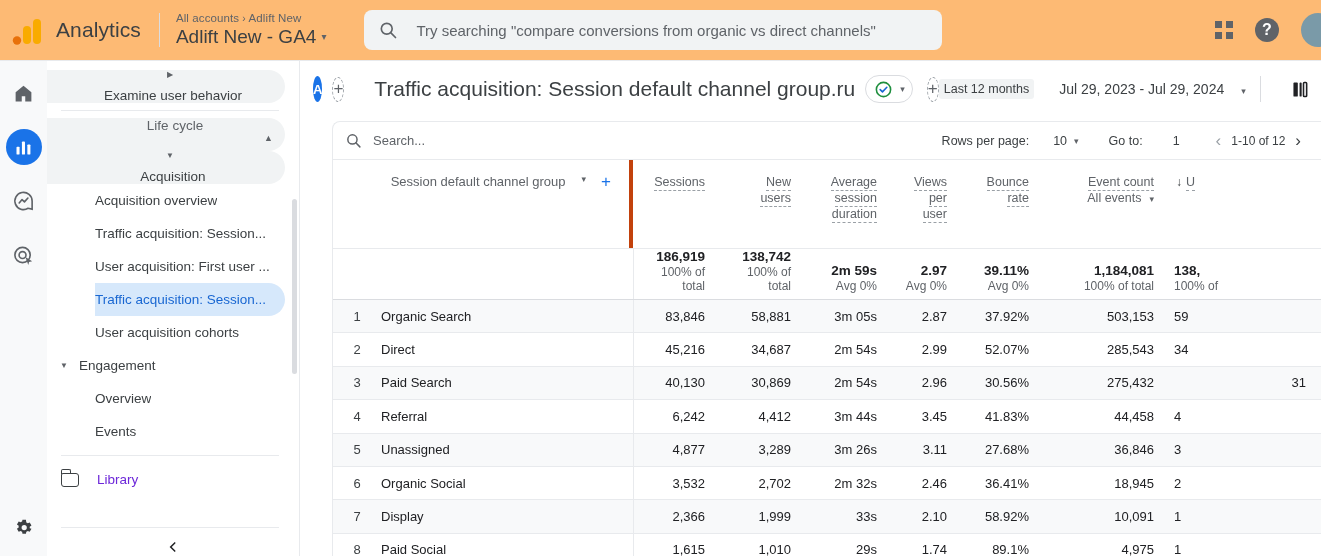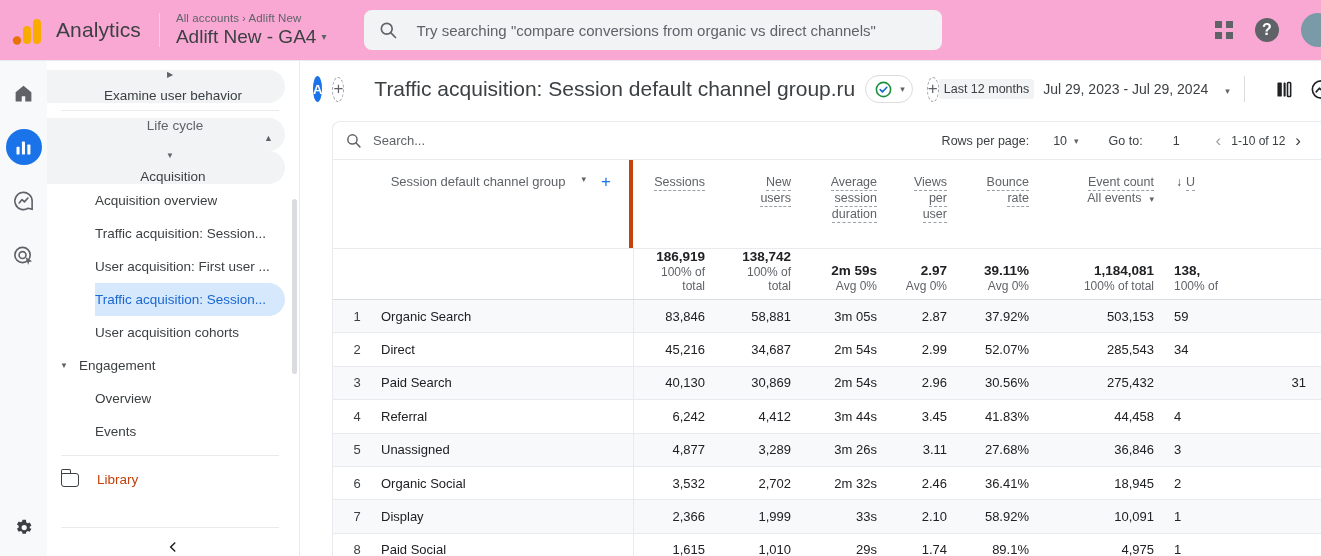--- a/index.html
+++ b/index.html
@@ -9,21 +9,21 @@
     background: #fff;
     font-family: "Liberation Sans", sans-serif;
     color: #202124;
     -webkit-font-smoothing: antialiased;
   }
   .app { position: relative; width: 1321px; height: 556px; }
 
   
   .topbar {
     position: absolute; left: 0; top: 0; width: 1321px; height: 61px;
-    background: #f9a8d4; border-bottom: 1px solid #e8eaed;
+    background: #fdba74; border-bottom: 1px solid #e8eaed;
     display: flex; align-items: center;
   }
   .ga-logo { margin-left: 12px; width: 34px; height: 34px; display: flex; align-items: flex-end; justify-content: center; gap: 2px; }
   .logo-wrap { position: relative; display: flex; align-items: center; }
   .analytics-word {
     font-size: 21px; color: #3c4043; margin-left: 10px; letter-spacing: .1px; font-weight: 400;
   }
   .vdiv { width: 1px; height: 34px; background: #dadce0; margin: 0 16px 0 18px; }
   .acct { display: flex; flex-direction: column; justify-content: center; line-height: 1.15; }
   .acct-crumb { font-size: 11.5px; color: #5f6368; letter-spacing: .1px; white-space: nowrap; }
@@ -74,21 +74,21 @@
   .nav-row .tri.right::before { content: "\25B6"; }
   .nav-row .tri.down::before { content: "\25BC"; }
   .nav-row .lbl { margin-left: 6px; white-space: nowrap; overflow: hidden; text-overflow: ellipsis; }
   .nav-row .chev-right { margin-left: auto; margin-right: 12px; font-size: 9px; color: #5f6368; }
   .nav-sub { padding-left: 48px; }
   .nav-sub .nav-row { padding-left: 0; }
   .nav-sub .nav-row .lbl { margin-left: 0; }
   .nav-divider { height: 1px; background: #e8eaed; margin: 7px 20px 7px 14px; }
   .examine-row { margin-top: 9px; }
   .life-title { color: #5f6368; }
-  .libwrap { display: flex; align-items: center; height: 33px; padding-left: 14px; color: #c2410c; }
+  .libwrap { display: flex; align-items: center; height: 33px; padding-left: 14px; color: #6d28d9; }
   .libwrap .folder { width: 18px; height: 14px; border: 1.6px solid #3c4043; border-radius: 2px 3px 3px 3px; position: relative; }
   .libwrap .folder::before { content:""; position:absolute; top:-5px; left:-1px; width:8px; height:4px; border:1.6px solid #3c4043; border-bottom:0; border-radius:2px 2px 0 0; }
   .libwrap .lbl { margin-left: 18px; }
   .nav-scrollbar { position: absolute; right: 2px; top: 138px; width: 5px; height: 175px; background: #dadce0; border-radius: 3px; }
   .collapse-chev { position: absolute; bottom: 2px; left: 0; width: 100%; display: flex; justify-content: center; color: #3c4043; font-size: 15px; }
   .bottom-divider { position:absolute; bottom: 28px; left: 14px; right: 20px; height:1px; background:#e8eaed; }
 
   
   .rpt-header {
     position: absolute; left: 301px; top: 61px; width: 1020px; height: 56px;
@@ -108,21 +108,21 @@
   .pill-check {
     margin-left: 10px; height: 28px; border: 1px solid #dadce0; border-radius: 16px;
     display: flex; align-items: center; padding: 0 7px 0 8px; gap: 7px;
   }
   .pill-check .caret { font-size: 9px; color: #5f6368; }
   .hdr-right { margin-left: auto; display: flex; align-items: center; padding-right: 10px; }
   .lastmonths {
     font-size: 12.5px; color: #3c4043; background: #f1f3f4; border-radius: 3px; padding: 3px 5px;
     white-space: nowrap;
   }
-  .daterange { font-size: 14px; color: #3c4043; margin-left: 9px; white-space: nowrap; }
+  .daterange { font-size: 14px; color: #3c4043; margin-left: 25px; white-space: nowrap; }
   .daterange .caret { font-size: 9px; color: #5f6368; margin-left: 13px; }
   .hdr-right .hdr-div2 { width: 1px; height: 26px; background: #dadce0; margin: 0 14px; }
   .icn-btn { color: #3c4043; display: flex; align-items: center; margin-left: 14px; }
 
   
   .card {
     position: absolute; left: 332px; top: 121px; width: 989px; height: 435px;
     background: #fff; border: 1px solid #e8eaed; border-radius: 8px 0 0 0;
     border-right: 0; border-bottom: 0; overflow: hidden;
   }

